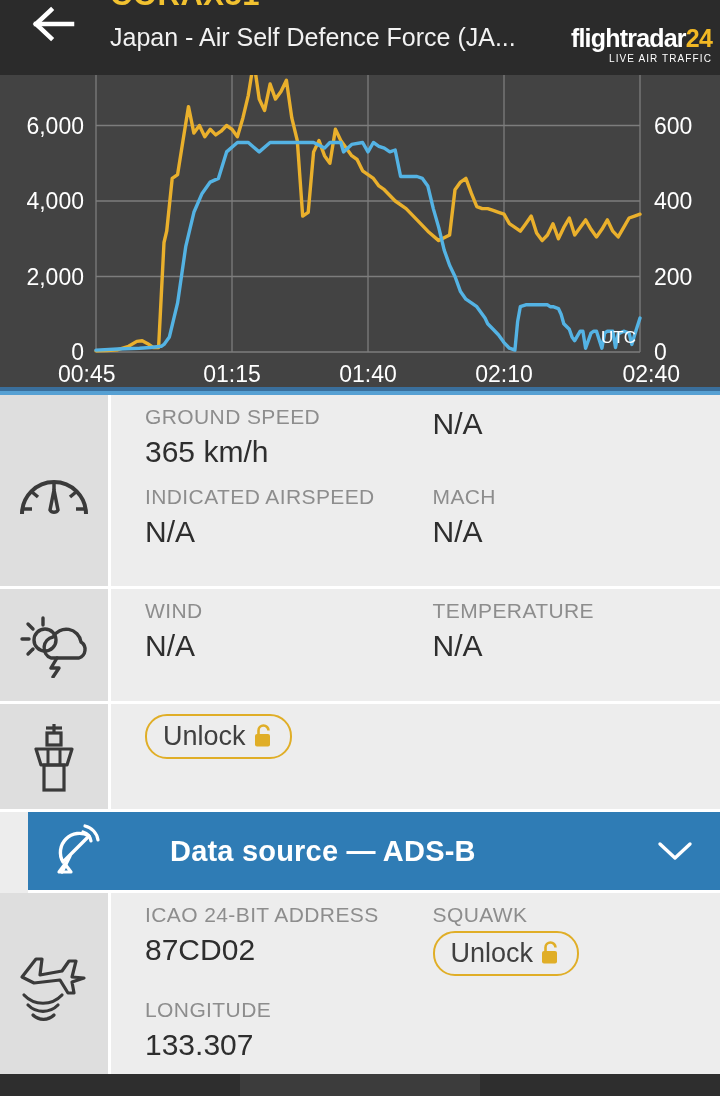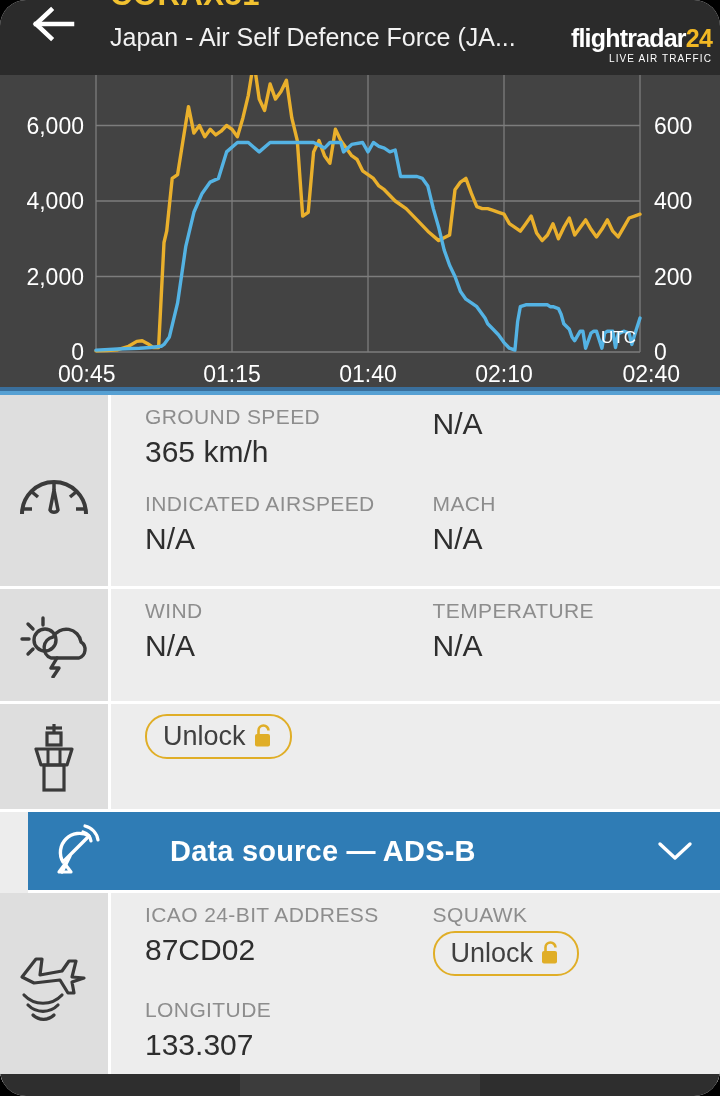--- a/index.html
+++ b/index.html
@@ -10,21 +10,20 @@
   body {
     font-family: "Liberation Sans", sans-serif;
     -webkit-font-smoothing: antialiased;
   }
   #app {
     position: relative;
     width: 720px;
     height: 1096px;
     overflow: hidden;
     background: #ededed;
-    border-radius: 26px;
   }
 
   
   .topbar {
     position: absolute;
     top: 0; left: 0;
     width: 720px;
     height: 75px;
     background: #2b2b2b;
     overflow: hidden;
@@ -296,21 +295,21 @@
       <div class="fields">
         <div class="row">
           <div class="cell">
             <div class="flabel">GROUND SPEED</div>
             <div class="fvalue">365 km/h</div>
           </div>
           <div class="cell second">
             <div class="fvalue">N/A</div>
           </div>
         </div>
-        <div class="row" style="margin-top:11px;">
+        <div class="row" style="margin-top:4px;">
           <div class="cell">
             <div class="flabel">INDICATED AIRSPEED</div>
             <div class="fvalue">N/A</div>
           </div>
           <div class="cell second">
             <div class="flabel">MACH</div>
             <div class="fvalue">N/A</div>
           </div>
         </div>
       </div>

